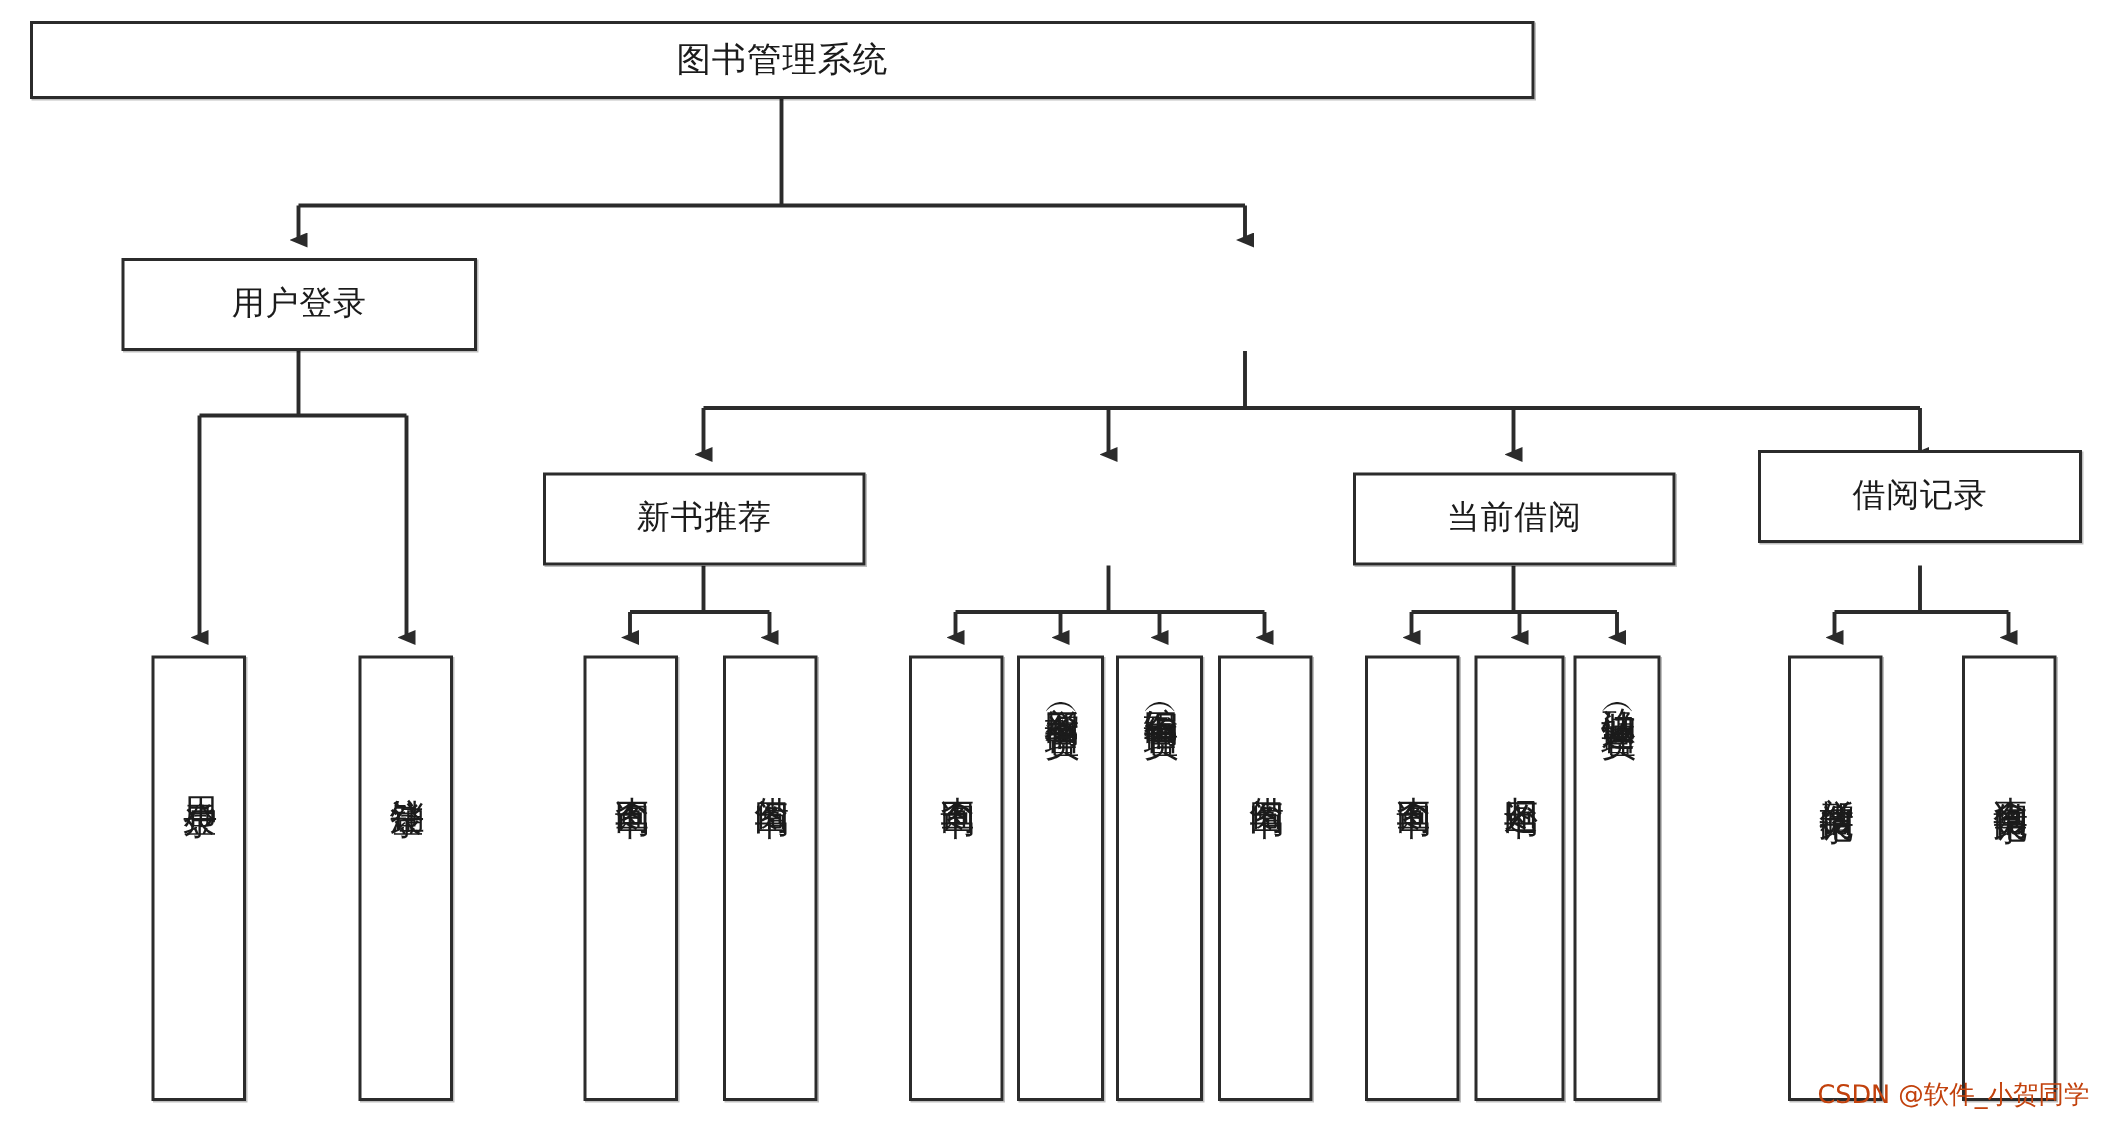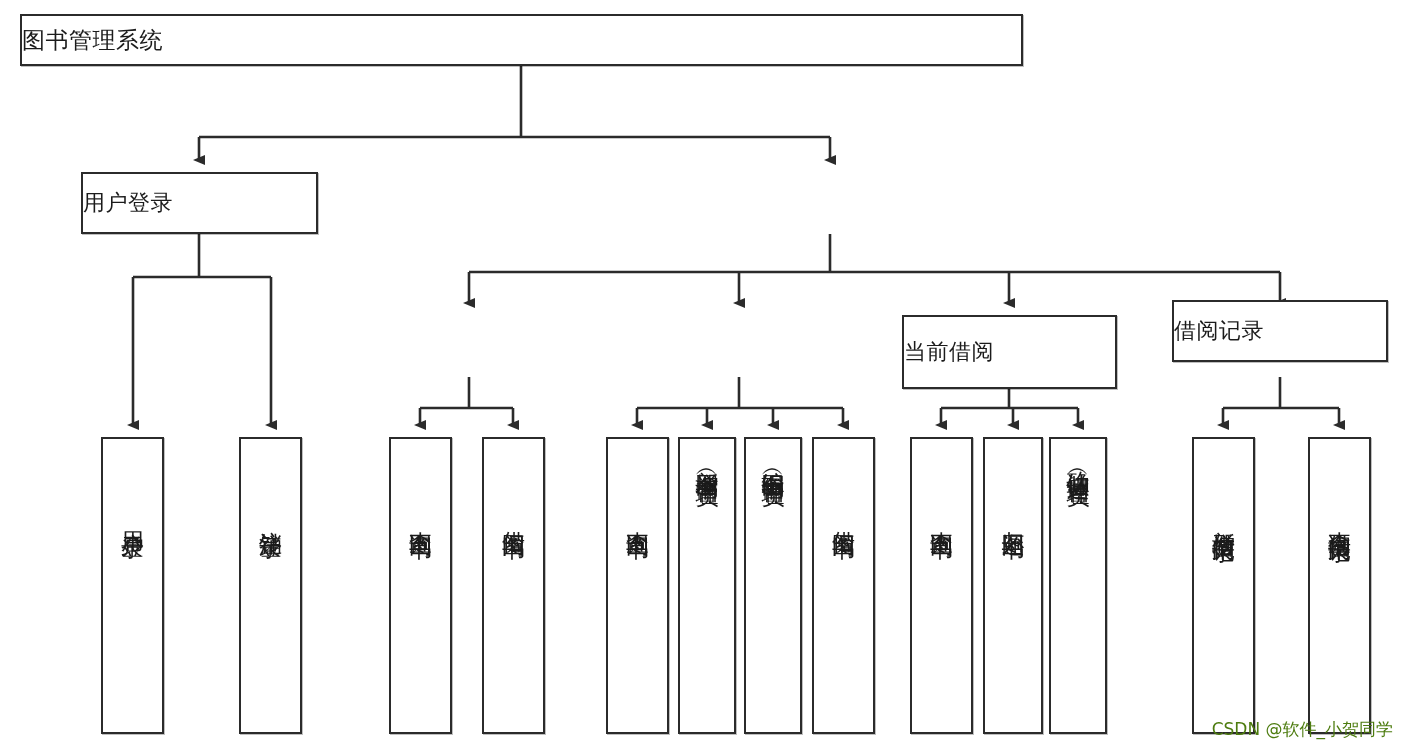--- a/index.html
+++ b/index.html
@@ -23,20 +23,21 @@
     height: 747px;
     pointer-events: none;
   }
   .node {
     position: absolute;
     box-sizing: border-box;
     border: 2px solid #2b2b2b;
     background: #ffffff;
     display: flex;
     align-items: center;
+    justify-content: center;
     color: #1b1b1b;
     box-shadow: 1px 1px 0 rgba(0,0,0,0.25);
   }
   .node-label {
     display: block;
     text-align: center;
     line-height: 1.15;
     letter-spacing: 0.5px;
   }
   .lvl0 { font-size: 23px; }
@@ -58,21 +59,21 @@
     padding-top: 60px;
   }
   .leaf.leaf-tall .node-label {
     padding-top: 0px;
   }
   #watermark {
     position: absolute;
     right: 12px;
     bottom: 6px;
     font-size: 17px;
-    color: #4d7c0f;
+    color: #c2410c;
     white-space: nowrap;
     font-family: "DejaVu Sans", "Liberation Sans", sans-serif;
     text-align: right;
   }
 </style>
 </head>
 <body>
 
 <div id="canvas">
 
@@ -127,21 +128,24 @@
   </svg>
 
   <div class="node lvl0" style="left:20px; top:14px; width:1003px; height:52px;">
     <span class="node-label">图书管理系统</span>
   </div>
 
   <div class="node lvl1" style="left:81px; top:172px; width:237px; height:62px;">
     <span class="node-label">用户登录</span>
   </div>
 
-  <div class="node lvl1" style="left:902px; top:315px; width:215px; height:74px;">
+  <div class="node lvl1" style="left:362px; top:315px; width:215px; height:62px;">
+    <span class="node-label">新书推荐</span>
+  </div>
+  <div class="node lvl1" style="left:902px; top:315px; width:215px; height:62px;">
     <span class="node-label">当前借阅</span>
   </div>
   <div class="node lvl1" style="left:1172px; top:300px; width:216px; height:62px;">
     <span class="node-label">借阅记录</span>
   </div>
 
   <div class="node leaf leaf-mid" style="left:101px; top:437px; width:63px; height:297px;">
     <span class="node-label">用户登录</span>
   </div>
   <div class="node leaf leaf-mid" style="left:239px; top:437px; width:63px; height:297px;">

